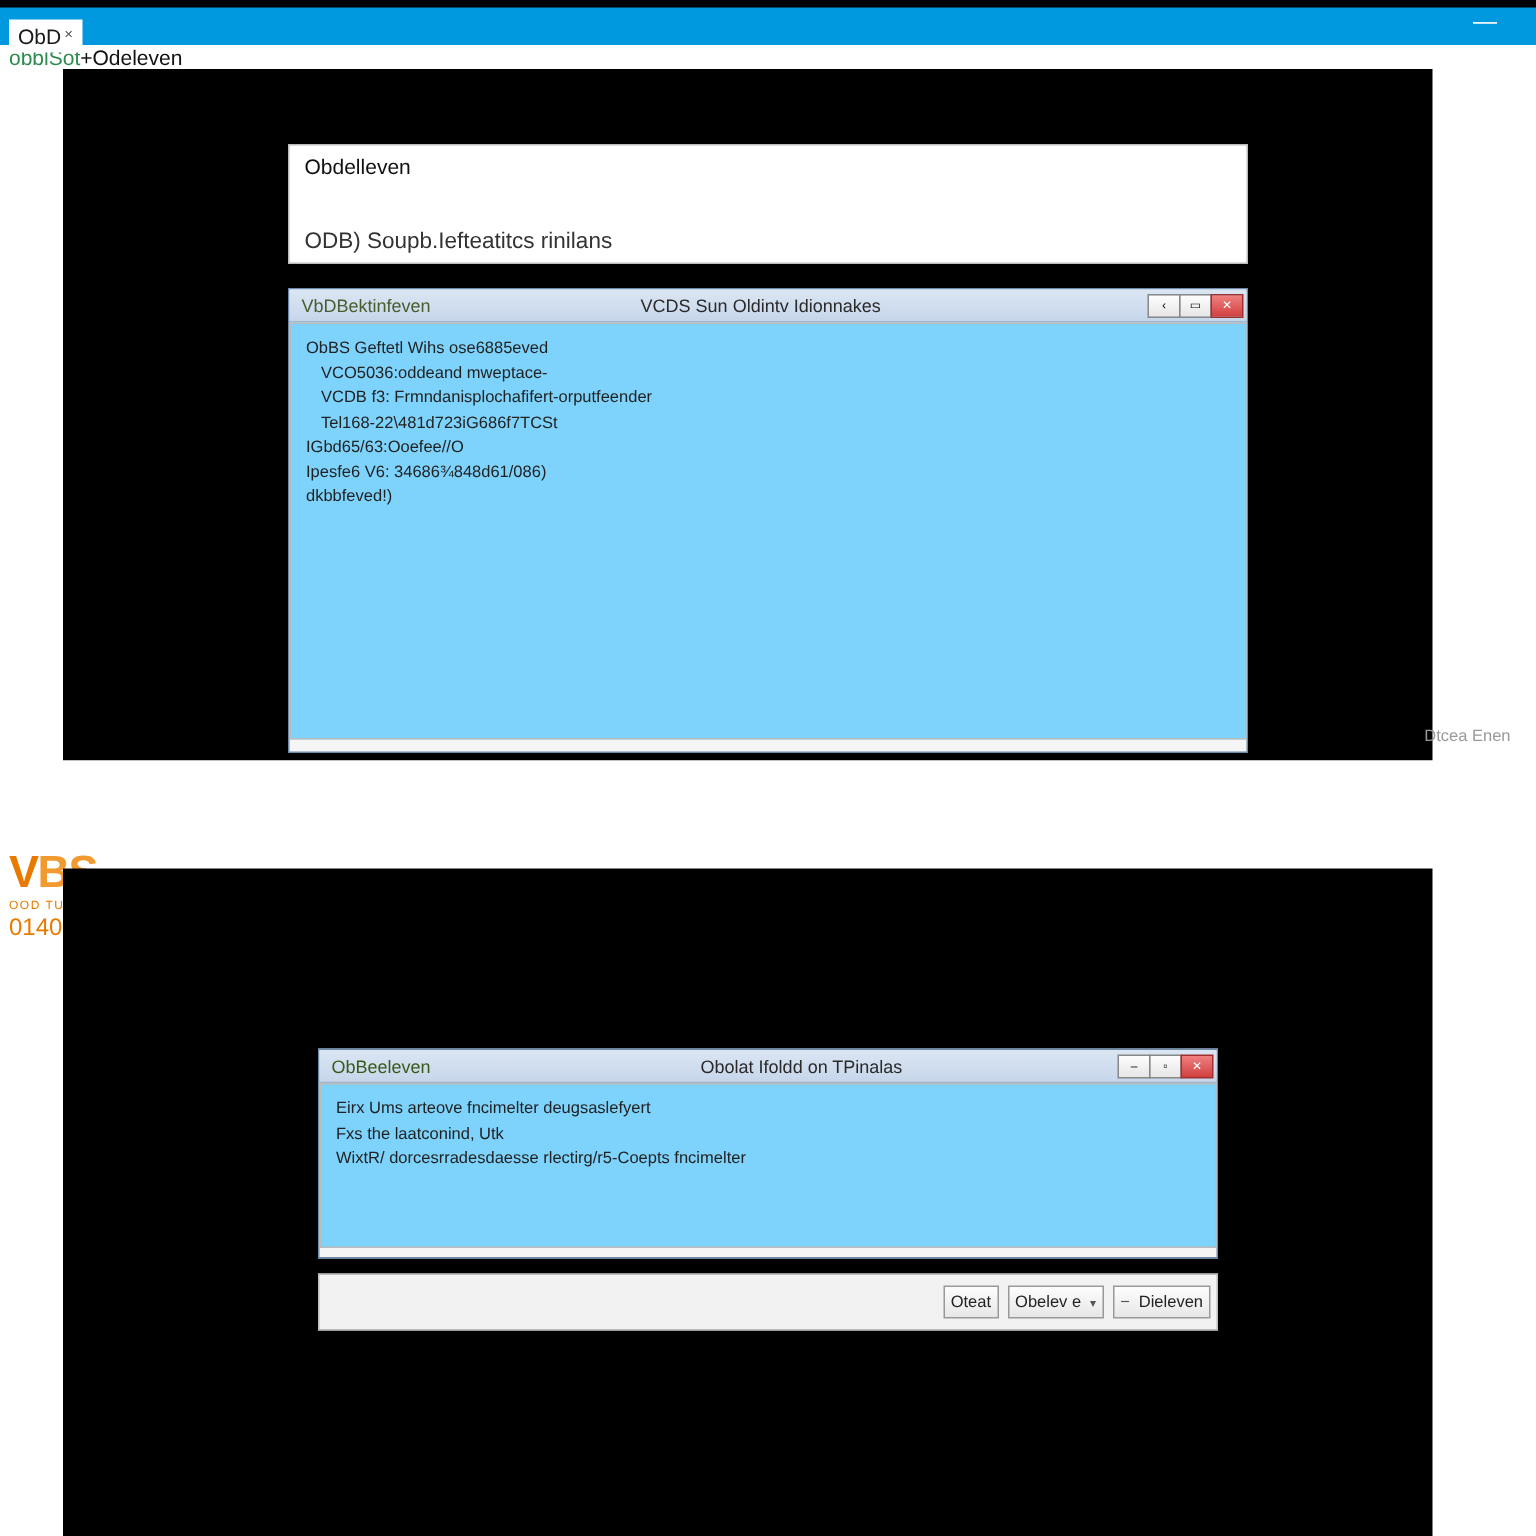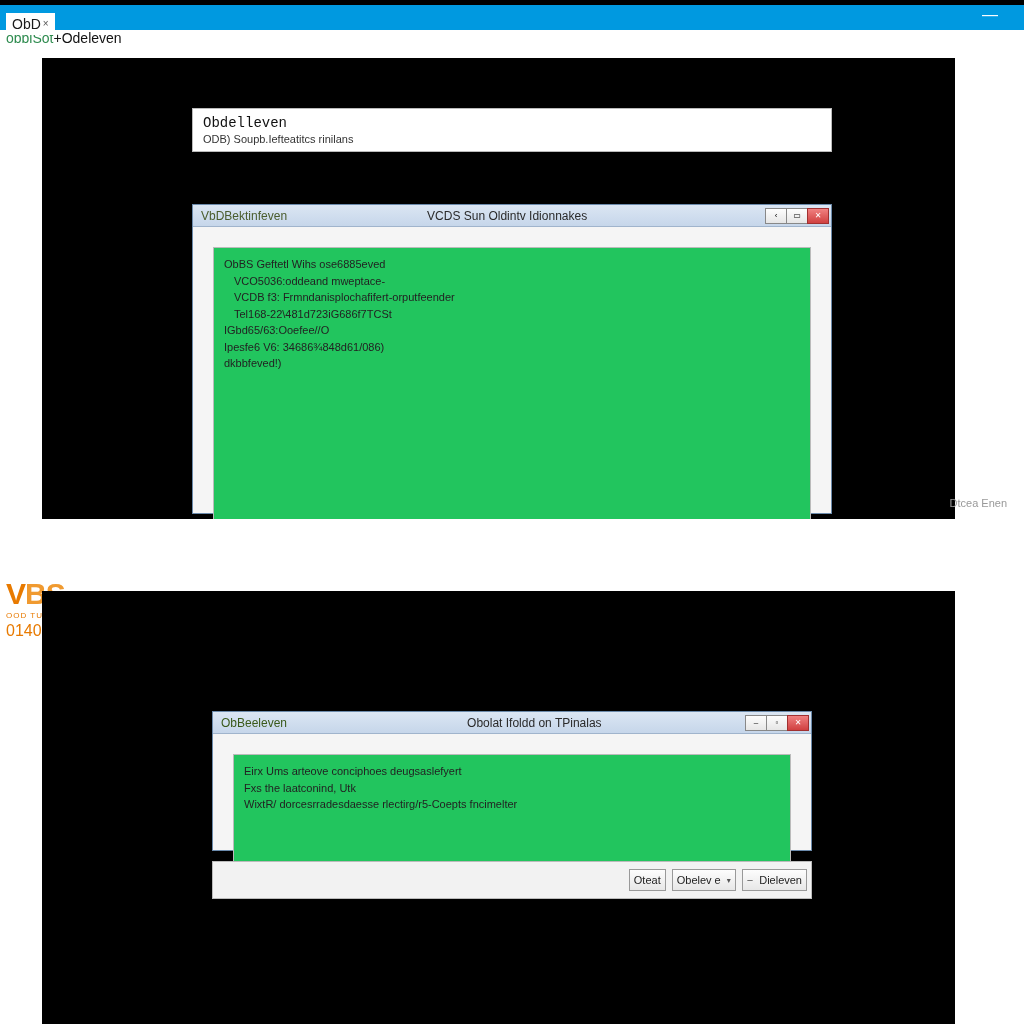--- a/index.html
+++ b/index.html
@@ -8,41 +8,41 @@
   
   .top-titlebar { background: #0099e0; height: 30px; display: flex; align-items: center; justify-content: space-between; padding: 0 6px; position: relative; }
   .top-titlebar::before { content: ""; position: absolute; top: 0; left: 0; right: 0; height: 5px; background: #000; }
   .top-titlebar .left { display: flex; align-items: center; background: #fff; height: 22px; padding: 0 6px; z-index: 1; margin-top: 17px;}
   .top-titlebar .left .title { font-size: 14px; color: #1a1a1a; font-weight: 400; }
   .top-titlebar .left .x { font-size: 10px; color: #555; margin-left: 2px; }
   .top-titlebar .controls { display: flex; gap: 20px; align-items: center; z-index: 1; }
   .top-titlebar .controls span { color: #fff; font-size: 16px; cursor: pointer; }
 
   
-  .secondary-bar { background: #fff; height: 28px; display: flex; padding: 0 6px; }
+  .secondary-bar { background: #fff; height: 16px; display: flex; padding: 0 6px; }
   .secondary-bar .brand1 { color: #2e8b4f; font-size: 14px; }
   .secondary-bar .brand2 { color: #111; font-size: 14px; }
 
   
   .panel-black { background: #000; margin: 0 0 0 42px; width: 913px; height: 461px; position: relative; }
   .panel-black .right-margin-text { position: absolute; right: -52px; bottom: 10px; font-size: 11px; color: #999; }
 
   
   .header-box { position: absolute; top: 50px; left: 150px; width: 640px; background: #fff; border: 1px solid #bbb; }
-  .header-box .h1 { font-size: 14px; padding: 6px 10px 2px 10px; color: #111; font-family: Liberation Mono, monospace; }
-  .header-box .h2 { font-size: 11px; padding: 0 10px 6px 10px; color: #333; }
+  .header-box .h1 { font-size: 14px; padding: 6px 10px 2px 10px; color: #111; }
+  .header-box .h2 { font-size: 15px; padding: 0 10px 6px 10px; color: #333; margin-top: 31px; }
 
   
   .dialog { position: absolute; background: #f5f5f5; border: 1px solid #6b8aab; }
   .dialog .titlebar { background: linear-gradient(#dbe6f3, #c6d6ea); height: 22px; display: flex; align-items: center; justify-content: space-between; padding: 0 2px 0 8px; border-bottom: 1px solid #a0b4cc; }
   .dialog .titlebar .titles { display: flex; gap: 120px; font-size: 12px; color: #2a2a2a; }
   .dialog .titlebar .win-controls { display: flex; gap: 0; }
   .win-btn { width: 22px; height: 16px; border: 1px solid #888; background: linear-gradient(#fdfdfd,#e6e6e6); display: flex; align-items: center; justify-content: center; font-size: 8px; margin-left: -1px; cursor: pointer; }
   .win-btn.close { background: linear-gradient(#f08080,#d04040); color: #fff; border-color: #a03030; }
-  .dialog .content { background: #22c55e; margin: 20px; border: 1px solid #bbb; padding: 8px 10px; font-size: 11px; color: #222; line-height: 1.5; overflow: hidden; }
+  .dialog .content { background: #7dd3fc; margin: 0; border: 1px solid #bbb; padding: 8px 10px; font-size: 11px; color: #222; line-height: 1.5; overflow: hidden; }
   .dialog .content .line { white-space: nowrap; }
   .dialog .content .indent { padding-left: 10px; }
 
   .dialog1 { top: 146px; left: 150px; width: 640px; height: 310px; }
   .dialog1 .content { height: 278px; }
   .dialog1 .titlebar .titles { gap: 140px; }
   .dialog1 .titlebar .t1 { color: #4a5d2e; }
 
   
   .lower-section { position: relative; background: #fff; height: 506px; }
@@ -135,21 +135,21 @@
           <span class="t1">ObBeeleven</span>
           <span>Obolat Ifoldd on TPinalas</span>
         </div>
         <div class="win-controls">
           <div class="win-btn">–</div>
           <div class="win-btn">▫</div>
           <div class="win-btn close">✕</div>
         </div>
       </div>
       <div class="content">
-        <div class="line">Eirx Ums arteove conciphoes deugsaslefyert</div>
+        <div class="line">Eirx Ums arteove fncimelter deugsaslefyert</div>
         <div class="line">Fxs the laatconind, Utk</div>
         <div class="line">WixtR/ dorcesrradesdaesse rlectirg/r5-Coepts fncimelter</div>
       </div>
     </div>
 
     <div class="button-bar">
       <div class="btn">
           <span>Oteat</span>
         </div>
       <div class="btn">

